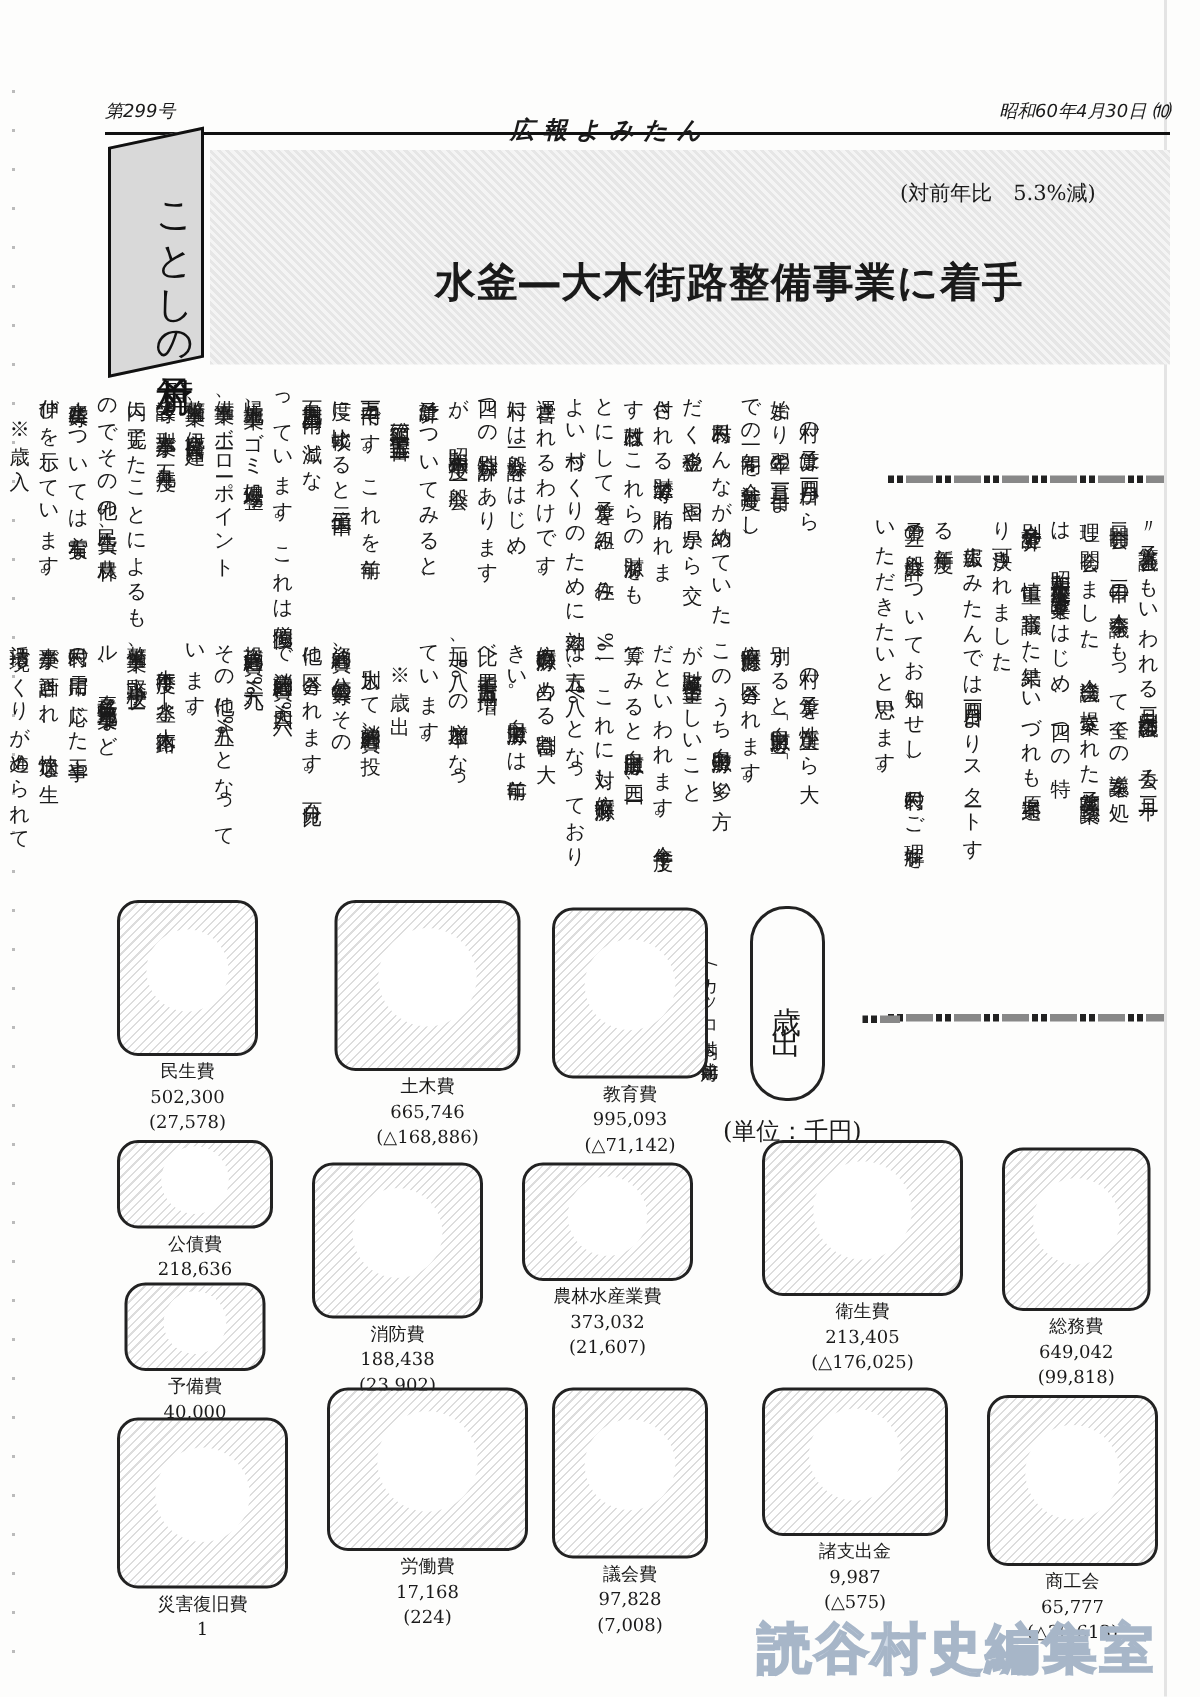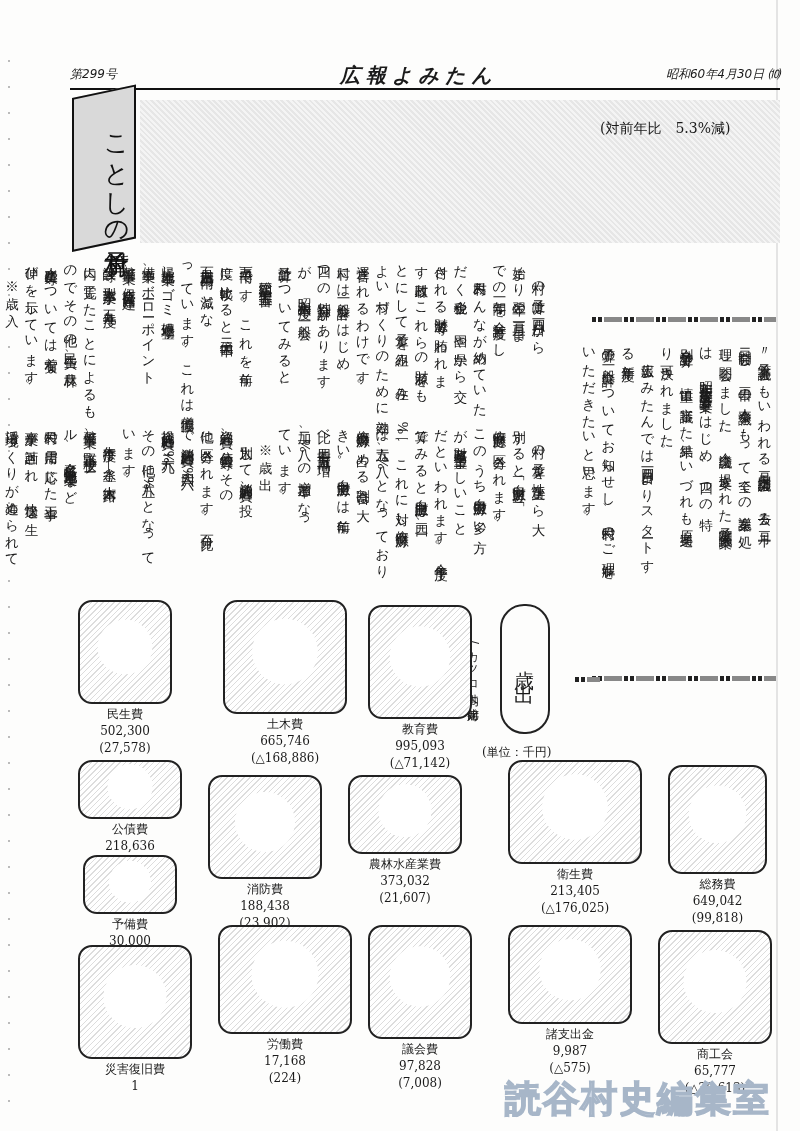--- a/index.html
+++ b/index.html
@@ -6,21 +6,21 @@
   body{width:800px;height:1131px;position:relative;background:#fdfdfc;overflow:hidden;
        font-family:"DejaVu Serif","Liberation Serif",serif;color:#1a1a1a;}
   .abs{position:absolute;}
   
   .binding{left:8px;top:60px;width:2px;height:1060px;
            background:repeating-linear-gradient(to bottom,#bbb 0 2px,transparent 2px 26px);}
   .right-edge{left:776px;top:0;width:2px;height:1131px;background:#e4e4e4;}
   
   .hdr{left:70px;top:60px;width:710px;height:28px;border-bottom:2px solid #111;font-style:italic;}
   .hdr-issue{left:0;top:6px;font-size:12px;font-family:"DejaVu Sans",sans-serif;}
-  .hdr-title{left:270px;top:2px;font-size:20px;letter-spacing:6px;font-weight:bold;}
+  .hdr-title{left:270px;top:17px;font-size:16px;letter-spacing:6px;font-weight:bold;}
   .hdr-date{right:0;top:6px;font-size:12px;font-family:"DejaVu Sans",sans-serif;}
   
   .tag{left:72px;top:98px;width:60px;height:150px;background:#d9d9d9;border:2px solid #111;
        transform:skewY(-12deg);transform-origin:left bottom;}
   .tag-text{left:78px;top:118px;width:52px;height:120px;writing-mode:vertical-rl;
        font-family:"DejaVu Sans",sans-serif;font-size:25px;line-height:27px;color:#111;}
   .banner{left:140px;top:100px;width:640px;height:143px;
        background:repeating-linear-gradient(45deg,#e6e6e6 0 2px,#f4f4f4 2px 4px);}
   .b-ippan{left:38px;top:10px;width:60px;font-size:22px;letter-spacing:20px;font-weight:bold;line-height:34px;}
   .b-amount{left:150px;top:6px;font-size:36px;font-weight:bold;letter-spacing:1px;}
@@ -29,40 +29,41 @@
   .b-sub{left:240px;top:108px;font-family:"DejaVu Sans",sans-serif;font-size:17px;}
   
   .vcol{writing-mode:vertical-rl;font-size:13.5px;line-height:19.5px;letter-spacing:1.5px;}
   .dotsep{height:5px;background:repeating-linear-gradient(to right,#222 0 4px,#fff 4px 6px,#222 6px 10px,#fff 10px 12px,#888 12px 30px,#fff 30px 32px);}
   
   .item{text-align:center;font-size:12px;line-height:17px;}
   .label-badge{left:500px;top:604px;width:46px;height:126px;border:2px solid #222;border-radius:24px;
        writing-mode:vertical-rl;font-family:"DejaVu Sans",sans-serif;font-size:20px;
        display:flex;align-items:center;justify-content:center;letter-spacing:14px;}
   .note{left:466px;top:640px;writing-mode:vertical-rl;font-size:12px;line-height:14px;}
-  .unit{left:482px;top:744px;font-size:12px;}
+  .unit{left:482px;top:744px;font-size:16px;}
   .watermark{left:505px;top:1075px;font-family:"DejaVu Sans",sans-serif;font-size:36px;font-weight:bold;
        color:#cfd9e6;-webkit-text-stroke:1.5px #a7b6c8;letter-spacing:2px;}
 </style>
 </head>
 <body>
 
 <div class="abs binding"></div>
 <div class="abs right-edge"></div>
 
 <div class="abs hdr">
   <span class="abs hdr-issue">第299号</span>
   <span class="abs hdr-title">広報よみたん</span>
   <span class="abs hdr-date"><span>昭和60年4月30日</span> <span>⑽</span></span>
 </div>
 
 <div class="abs tag"></div>
 <div class="abs tag-text">ことしの村予算</div>
 <div class="abs banner">
   <div class="abs b-ratio">(対前年比　5.3%減)</div>
+  <div class="abs b-head">水釜―大木街路整備事業に着手</div>
 </div>
 
 <div class="abs dotsep" style="left:592px;top:317px;width:184px;"></div>
 <div class="abs vcol" id="intro" style="left:560px;top:338px;width:214px;height:236px;">
     <div style="min-height: 1px;">〃予算議会ともいわれる三月定例議会は、去る三月十</div>
     <div style="min-height: 1px;">二日開会し、三十日の本会議をもって全ての議案を処</div>
     <div style="min-height: 1px;">理し閉会しました。今議会に提案された予算関係議案</div>
     <div style="min-height: 1px;">は、昭和六十年度一般会計予算案をはじめ、四つの特</div>
     <div style="min-height: 1px;">別会計予算で、慎重に審議した結果、いづれも原案通</div>
     <div style="min-height: 1px;">り可決されました。</div>
@@ -161,21 +162,21 @@
     </div>
     <div class="abs item" style="left: 70px; top: 760px; width: 120px;">
       <div style="height: 55px; margin: 0px auto 2px; width: 100px; background: radial-gradient(circle at 50% 45%, rgb(255, 255, 255) 0px, rgb(255, 255, 255) 38%, transparent 39%), repeating-linear-gradient(135deg, rgb(221, 221, 221) 0px, rgb(221, 221, 221) 1px, rgb(255, 255, 255) 1px, rgb(255, 255, 255) 4px); border: 2px solid rgb(34, 34, 34); border-radius: 14px;"></div>
       <div>公債費</div>
       <div>218,636</div>
       <div>(22,090)</div>
     </div>
     <div class="abs item" style="left: 75px; top: 855px; width: 110px;">
       <div style="height: 55px; margin: 0px auto 2px; width: 90px; background: radial-gradient(circle at 50% 45%, rgb(255, 255, 255) 0px, rgb(255, 255, 255) 38%, transparent 39%), repeating-linear-gradient(135deg, rgb(221, 221, 221) 0px, rgb(221, 221, 221) 1px, rgb(255, 255, 255) 1px, rgb(255, 255, 255) 4px); border: 2px solid rgb(34, 34, 34); border-radius: 14px;"></div>
       <div>予備費</div>
-      <div>30,000</div>
+      <div>40,000</div>
       <div>(10,000)</div>
     </div>
     <div class="abs item" style="left: 200px; top: 775px; width: 130px;">
       <div style="height: 100px; margin: 0px auto 2px; width: 110px; background: radial-gradient(circle at 50% 45%, rgb(255, 255, 255) 0px, rgb(255, 255, 255) 38%, transparent 39%), repeating-linear-gradient(135deg, rgb(221, 221, 221) 0px, rgb(221, 221, 221) 1px, rgb(255, 255, 255) 1px, rgb(255, 255, 255) 4px); border: 2px solid rgb(34, 34, 34); border-radius: 14px;"></div>
       <div>消防費</div>
       <div>188,438</div>
       <div>(23,902)</div>
     </div>
     <div class="abs item" style="left: 340px; top: 775px; width: 130px;">
       <div style="height: 75px; margin: 0px auto 2px; width: 110px; background: radial-gradient(circle at 50% 45%, rgb(255, 255, 255) 0px, rgb(255, 255, 255) 38%, transparent 39%), repeating-linear-gradient(135deg, rgb(221, 221, 221) 0px, rgb(221, 221, 221) 1px, rgb(255, 255, 255) 1px, rgb(255, 255, 255) 4px); border: 2px solid rgb(34, 34, 34); border-radius: 14px;"></div>

